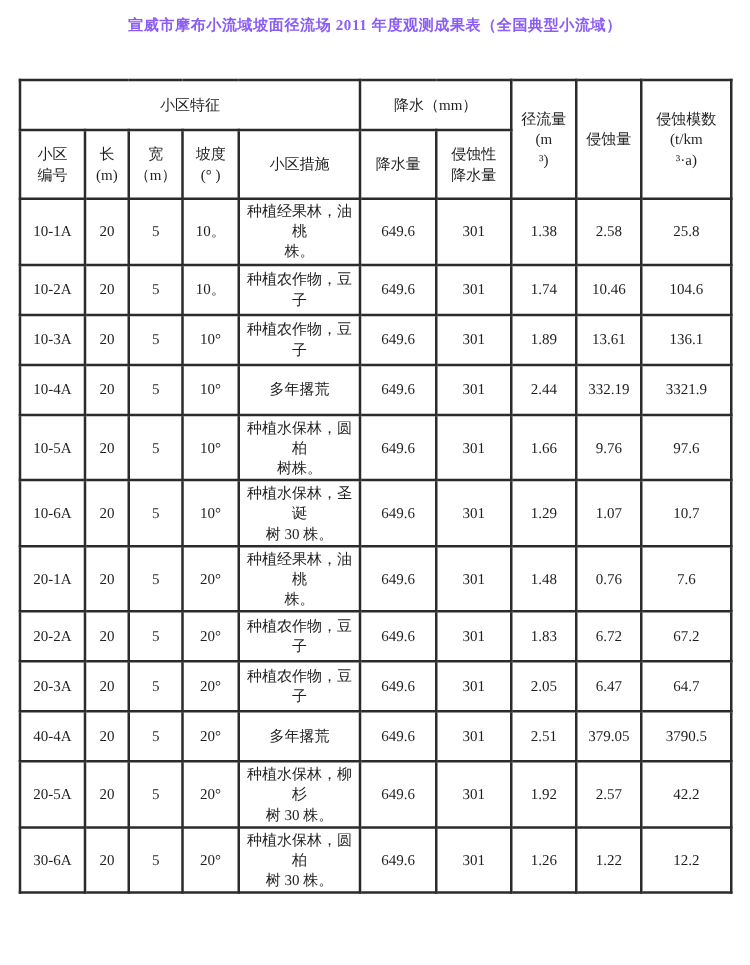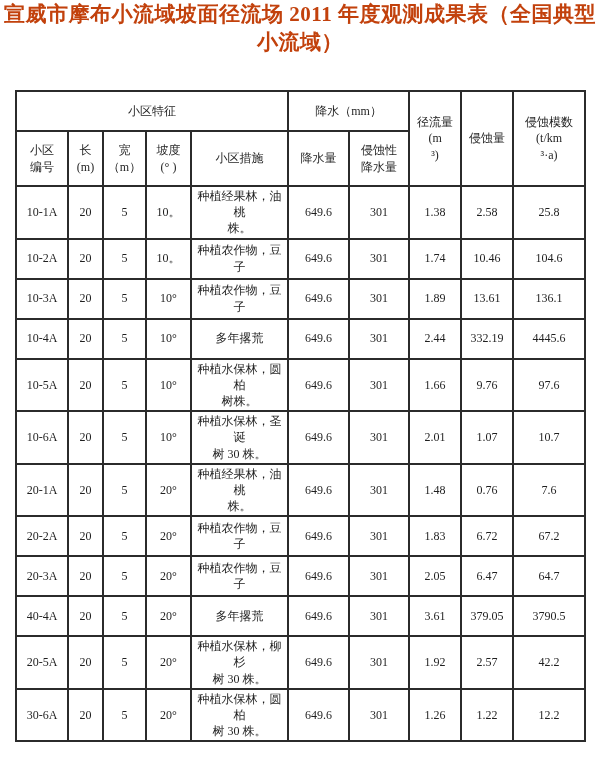--- a/index.html
+++ b/index.html
@@ -11,25 +11,25 @@
     font-family: "Liberation Serif", "DejaVu Serif", serif;
     color: #1f1f1f;
   }
   .page {
     position: relative;
     width: 600px;
     height: 772px;
     overflow: hidden;
   }
   .title {
-    margin-top: 0;
+    margin-top: 12px;
     text-align: center;
-    font-size: 21px;
+    font-size: 12px;
     font-weight: bold;
-    color: #c2410c;
+    color: #8b5cf6;
     letter-spacing: 0.5px;
   }
   table.results {
     border-collapse: collapse;
     table-layout: fixed;
     margin: 34px 0 0 15px;
     width: 569px;
     font-size: 12px;
   }
   table.results th, table.results td {
@@ -132,21 +132,21 @@
         <tr>
           <td>10-4A</td>
           <td>20</td>
           <td>5</td>
           <td>10°</td>
           <td class="measure">多年撂荒</td>
           <td>649.6</td>
           <td>301</td>
           <td>2.44</td>
           <td>332.19</td>
-          <td>4445.6</td>
+          <td>3321.9</td>
         </tr>
         <tr>
           <td>10-5A</td>
           <td>20</td>
           <td>5</td>
           <td>10°</td>
           <td class="measure">种植水保林，圆柏
 树株。</td>
           <td>649.6</td>
           <td>301</td>
@@ -156,21 +156,21 @@
         </tr>
         <tr>
           <td>10-6A</td>
           <td>20</td>
           <td>5</td>
           <td>10°</td>
           <td class="measure">种植水保林，圣诞
 树 30 株。</td>
           <td>649.6</td>
           <td>301</td>
-          <td>2.01</td>
+          <td>1.29</td>
           <td>1.07</td>
           <td>10.7</td>
         </tr>
         <tr>
           <td>20-1A</td>
           <td>20</td>
           <td>5</td>
           <td>20°</td>
           <td class="measure">种植经果林，油桃
 株。</td>
@@ -205,21 +205,21 @@
           <td>64.7</td>
         </tr>
         <tr>
           <td>40-4A</td>
           <td>20</td>
           <td>5</td>
           <td>20°</td>
           <td class="measure">多年撂荒</td>
           <td>649.6</td>
           <td>301</td>
-          <td>3.61</td>
+          <td>2.51</td>
           <td>379.05</td>
           <td>3790.5</td>
         </tr>
         <tr>
           <td>20-5A</td>
           <td>20</td>
           <td>5</td>
           <td>20°</td>
           <td class="measure">种植水保林，柳杉
 树 30 株。</td>

